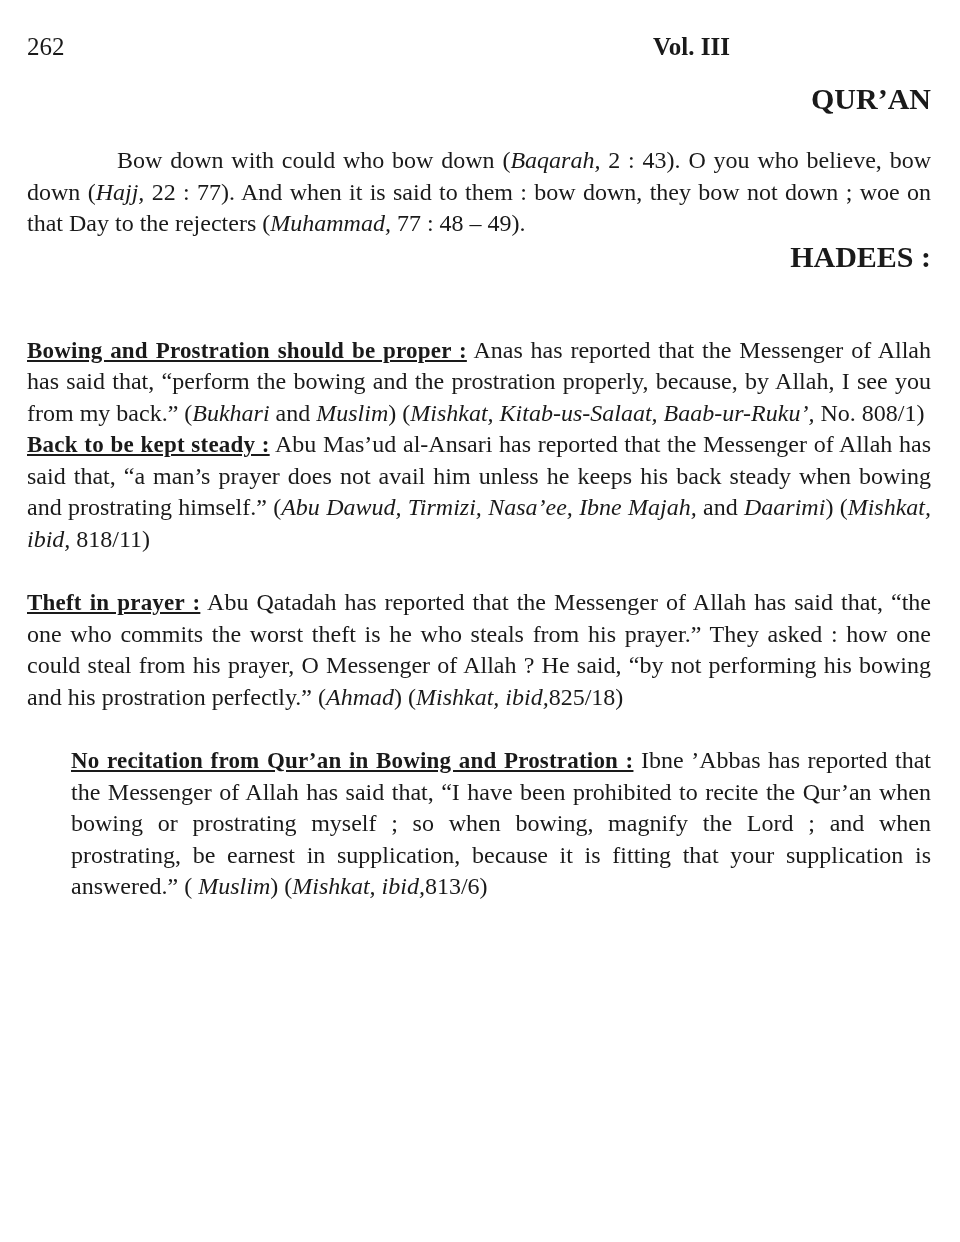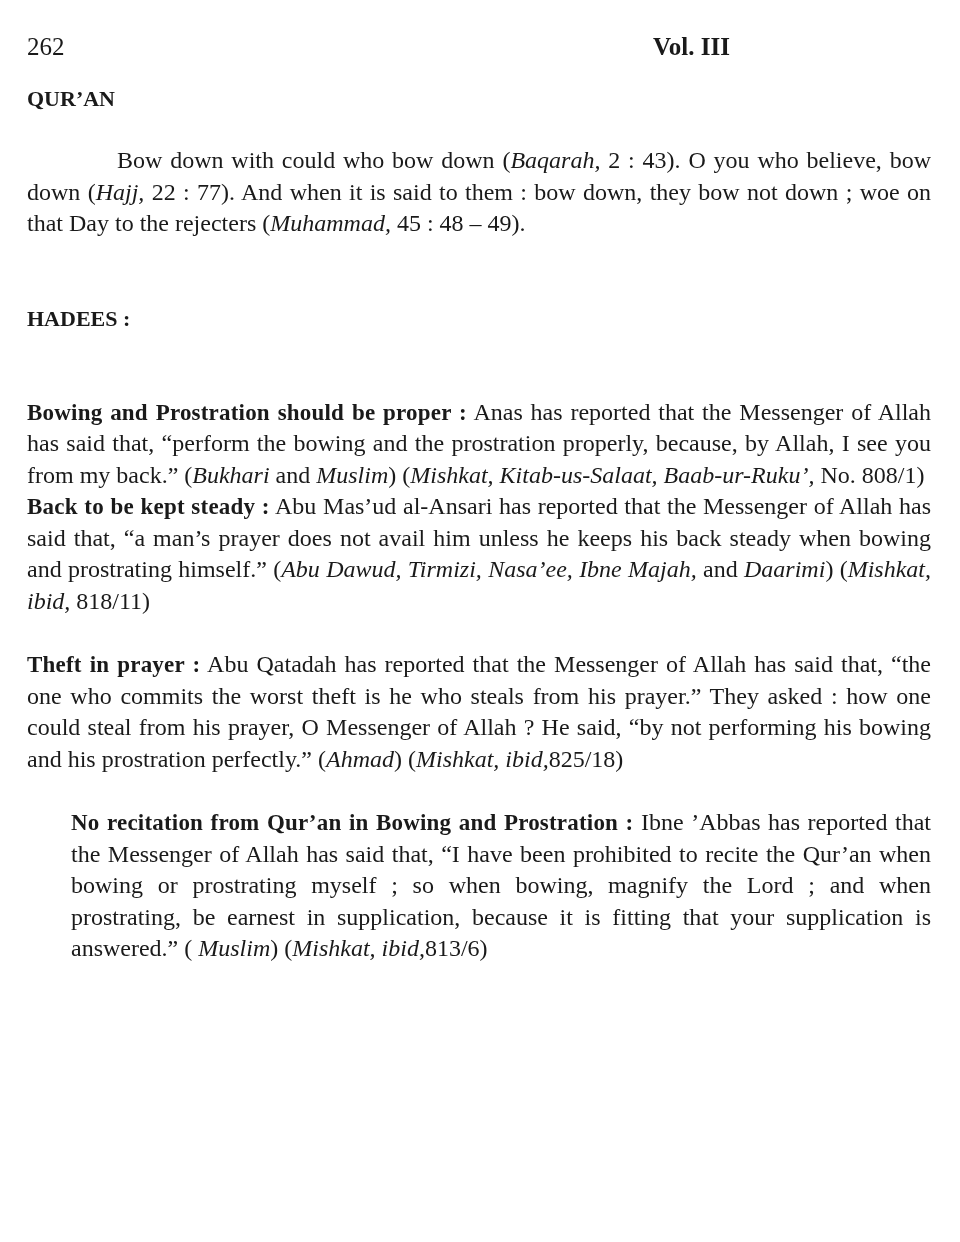--- a/index.html
+++ b/index.html
@@ -13,42 +13,42 @@
     font-size: 25px; line-height: 34px;
   }
   .header span { position: absolute; top: 12px; white-space: nowrap; }
   .pg { left: 0; }
   .book { left: 108px; }
   .vol { left: 626px; font-weight: bold; }
   .content {
     position: absolute; left: 27px; top: 82px; width: 904px;
     font-size: 24px; line-height: 31.5px;
   }
-  .heading { font-weight: bold; font-size: 22px; margin: 0; line-height: 34px; }
+  .heading { font-weight: bold; font-size: 30px; margin: 0; line-height: 34px; text-align: right; }
   p { margin: 0; text-align: justify; }
   .quran-text { margin-top: 29px; text-indent: 90px; }
-  .hadees-heading { margin-top: 62px; }
+  .hadees-heading { }
   .h1 { margin-top: 61px; }
   .h2 { }
   .h3 { margin-top: 32px; }
   .h4 { margin-top: 32px; margin-left: 44px; }
-  .title { font-weight: bold; font-size: 23px; letter-spacing: 0.2px; }
+  .title { font-weight: bold; font-size: 23px; letter-spacing: 0.2px; text-decoration: underline; }
   i { font-style: italic; }
 </style>
 </head>
 <body>
 
 <div class="header">
   <span class="pg">262</span>
   <span class="vol">Vol. III</span>
 </div>
 
 <div class="content">
   <h2 class="heading">QUR’AN</h2>
-  <p class="quran-text"><span>Bow down with could who bow down (</span><i>Baqarah,</i><span> 2 : 43). O you who believe, bow down (</span><i>Hajj,</i><span> 22 : 77). And when it is said to them : bow down, they bow not down ; woe on that Day to the rejecters (</span><i>Muhammad,</i><span> 45 : 48 – 49).</span></p>
+  <p class="quran-text"><span>Bow down with could who bow down (</span><i>Baqarah,</i><span> 2 : 43). O you who believe, bow down (</span><i>Hajj,</i><span> 22 : 77). And when it is said to them : bow down, they bow not down ; woe on that Day to the rejecters (</span><i>Muhammad,</i><span> 77 : 48 – 49).</span></p>
 
   <h2 class="heading hadees-heading">HADEES :</h2>
 
   <p class="h1"><b class="title">Bowing and Prostration should be proper :</b><span><span> Anas has reported that the Messenger of Allah has said that, “perform the bowing and the prostration properly, because, by Allah, I see you from my back.” (</span><i>Bukhari</i><span> and </span><i>Muslim</i><span>) (</span><i>Mishkat, Kitab-us-Salaat, Baab-ur-Ruku’,</i><span> No. 808/1)</span></span></p>
 
   <p class="h2"><b class="title">Back to be kept steady :</b><span><span> Abu Mas’ud al-Ansari has reported that the Messenger of Allah has said that, “a man’s prayer does not avail him unless he keeps his back steady when bowing and prostrating himself.” (</span><i>Abu Dawud, Tirmizi, Nasa’ee, Ibne Majah,</i><span> and </span><i>Daarimi</i><span>) (</span><i>Mishkat, ibid,</i><span> 818/11)</span></span></p>
 
   <p class="h3"><b class="title">Theft in prayer :</b><span><span> Abu Qatadah has reported that the Messenger of Allah has said that, “the one who commits the worst theft is he who steals from his prayer.” They asked : how one could steal from his prayer, O Messenger of Allah ? He said, “by not performing his bowing and his prostration perfectly.” (</span><i>Ahmad</i><span>) (</span><i>Mishkat, ibid,</i><span>825/18)</span></span></p>
 
   <p class="h4"><b class="title">No recitation from Qur’an in Bowing and Prostration :</b><span><span> Ibne ’Abbas has reported that the Messenger of Allah has said that, “I have been prohibited to recite the Qur’an when bowing or prostrating myself ; so when bowing, magnify the Lord ; and when prostrating, be earnest in supplication, because it is fitting that your supplication is answered.” ( </span><i>Muslim</i><span>) (</span><i>Mishkat, ibid,</i><span>813/6)</span></span></p>

